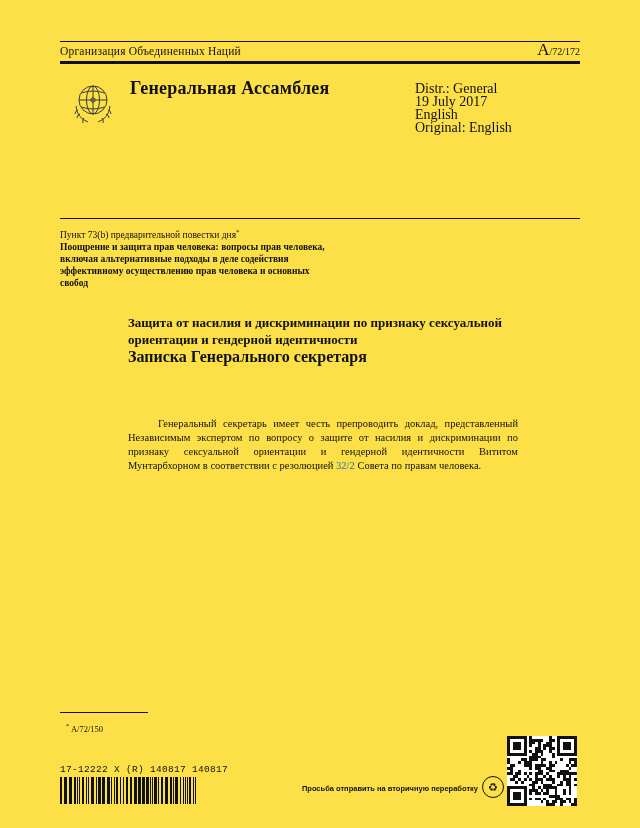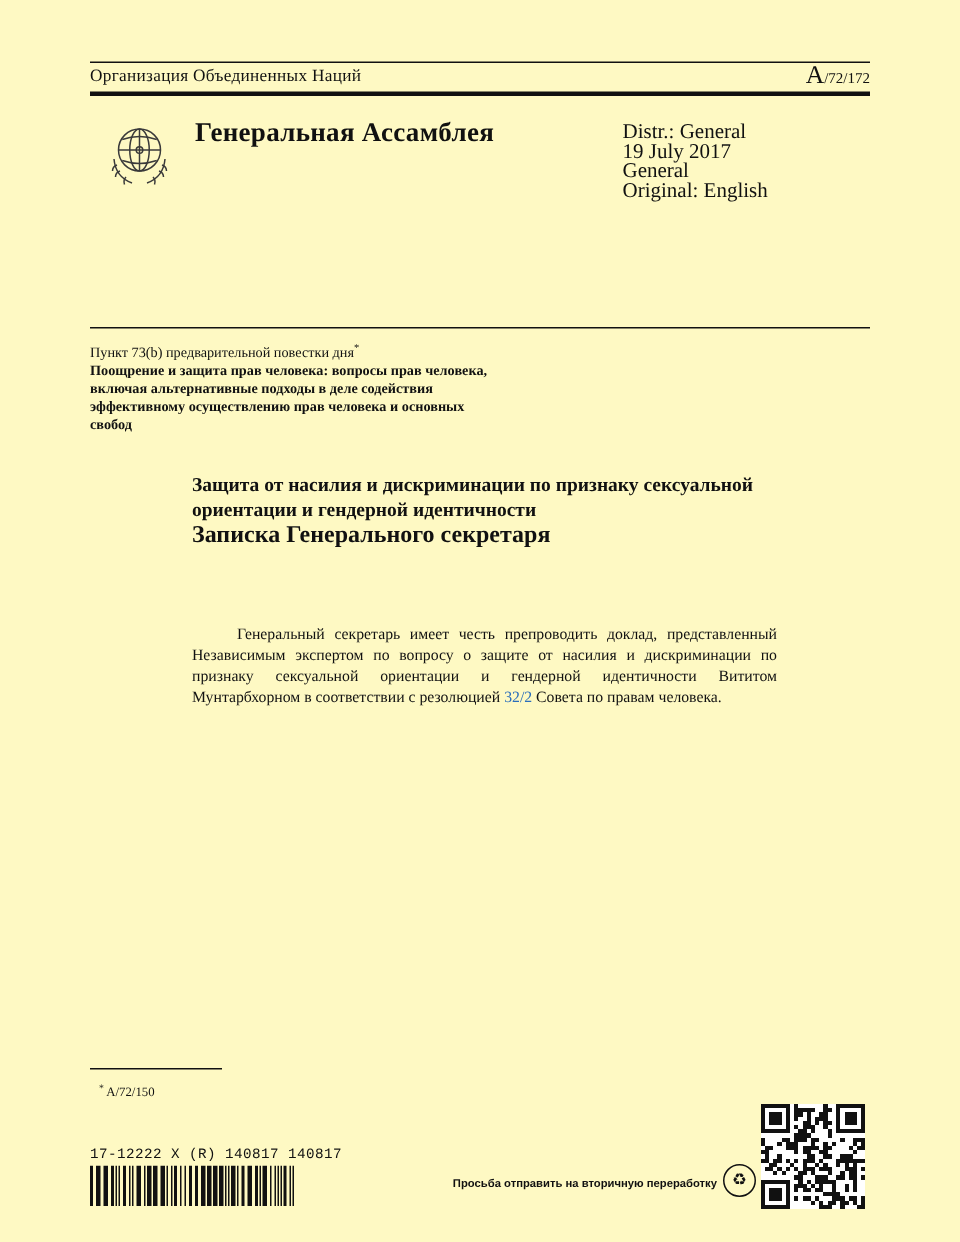--- a/index.html
+++ b/index.html
@@ -1,20 +1,20 @@
 <!DOCTYPE html>
 <html><head>
 <meta charset="utf-8">
 <style>
   html,body{margin:0;padding:0;background:#e8e8e8;}
   .page{
     position:relative;
     width:640px;height:828px;
     margin:0 auto;
-    background:#fef9c3;
+    background:#fde047;
     font-family:"Liberation Serif", serif;
     color:#111;
     overflow:hidden;
   }
   .rule{position:absolute;background:#111;}
   .top-thin-rule{left:60px;top:41px;width:520px;height:1px;}
   .top-thick-rule{left:60px;top:61px;width:520px;height:3px;}
   .mid-rule{left:60px;top:218px;width:520px;height:1px;}
 
   .org-name{
@@ -118,21 +118,21 @@
         <path d="M42 34 q3 1 3 4 M40 38 q3 1 3 4 M36 42 q2 2 1 5"></path>
       </g>
     </svg>
   </div>
 
   <div class="assembly-title">Генеральная Ассамблея</div>
 
   <div class="distr-block">
     <div>Distr.: General</div>
     <div>19 July 2017</div>
-    <div>General</div>
+    <div>English</div>
     <div>Original: English</div>
   </div>
 
   <div class="rule mid-rule"></div>
 
   <div class="session-block">
     <div><span>Пункт 73(b) предварительной повестки дня</span><sup>*</sup></div>
     <div class="b" style="width:272px">Поощрение и защита прав человека: вопросы прав человека, включая альтернативные подходы в деле содействия эффективному осуществлению прав человека и основных свобод</div>
   </div>
 

